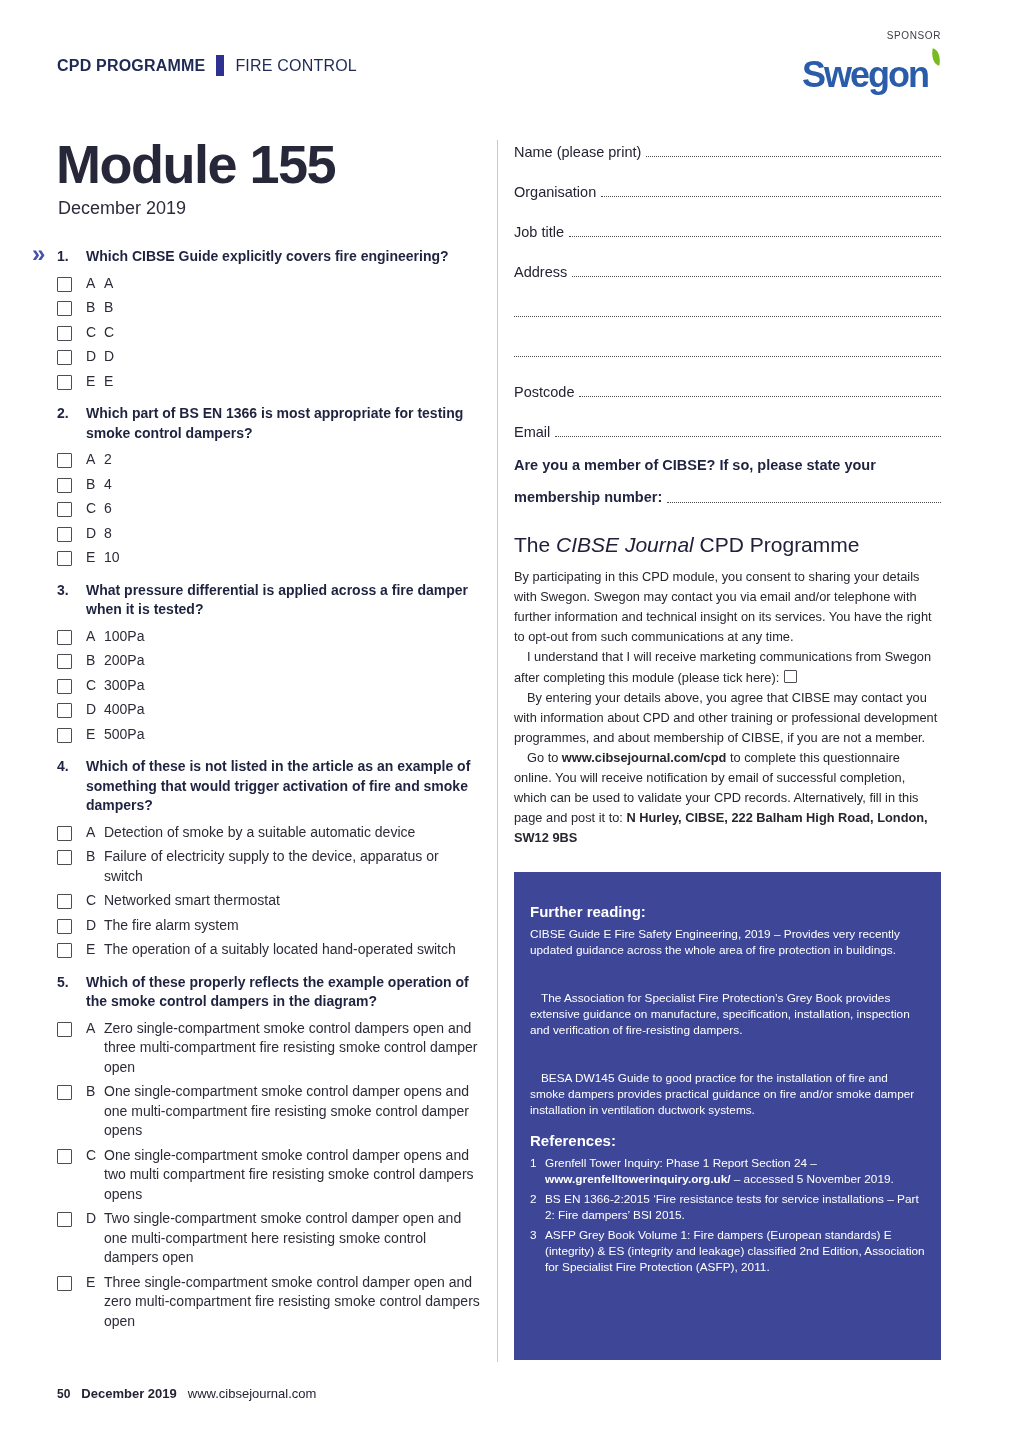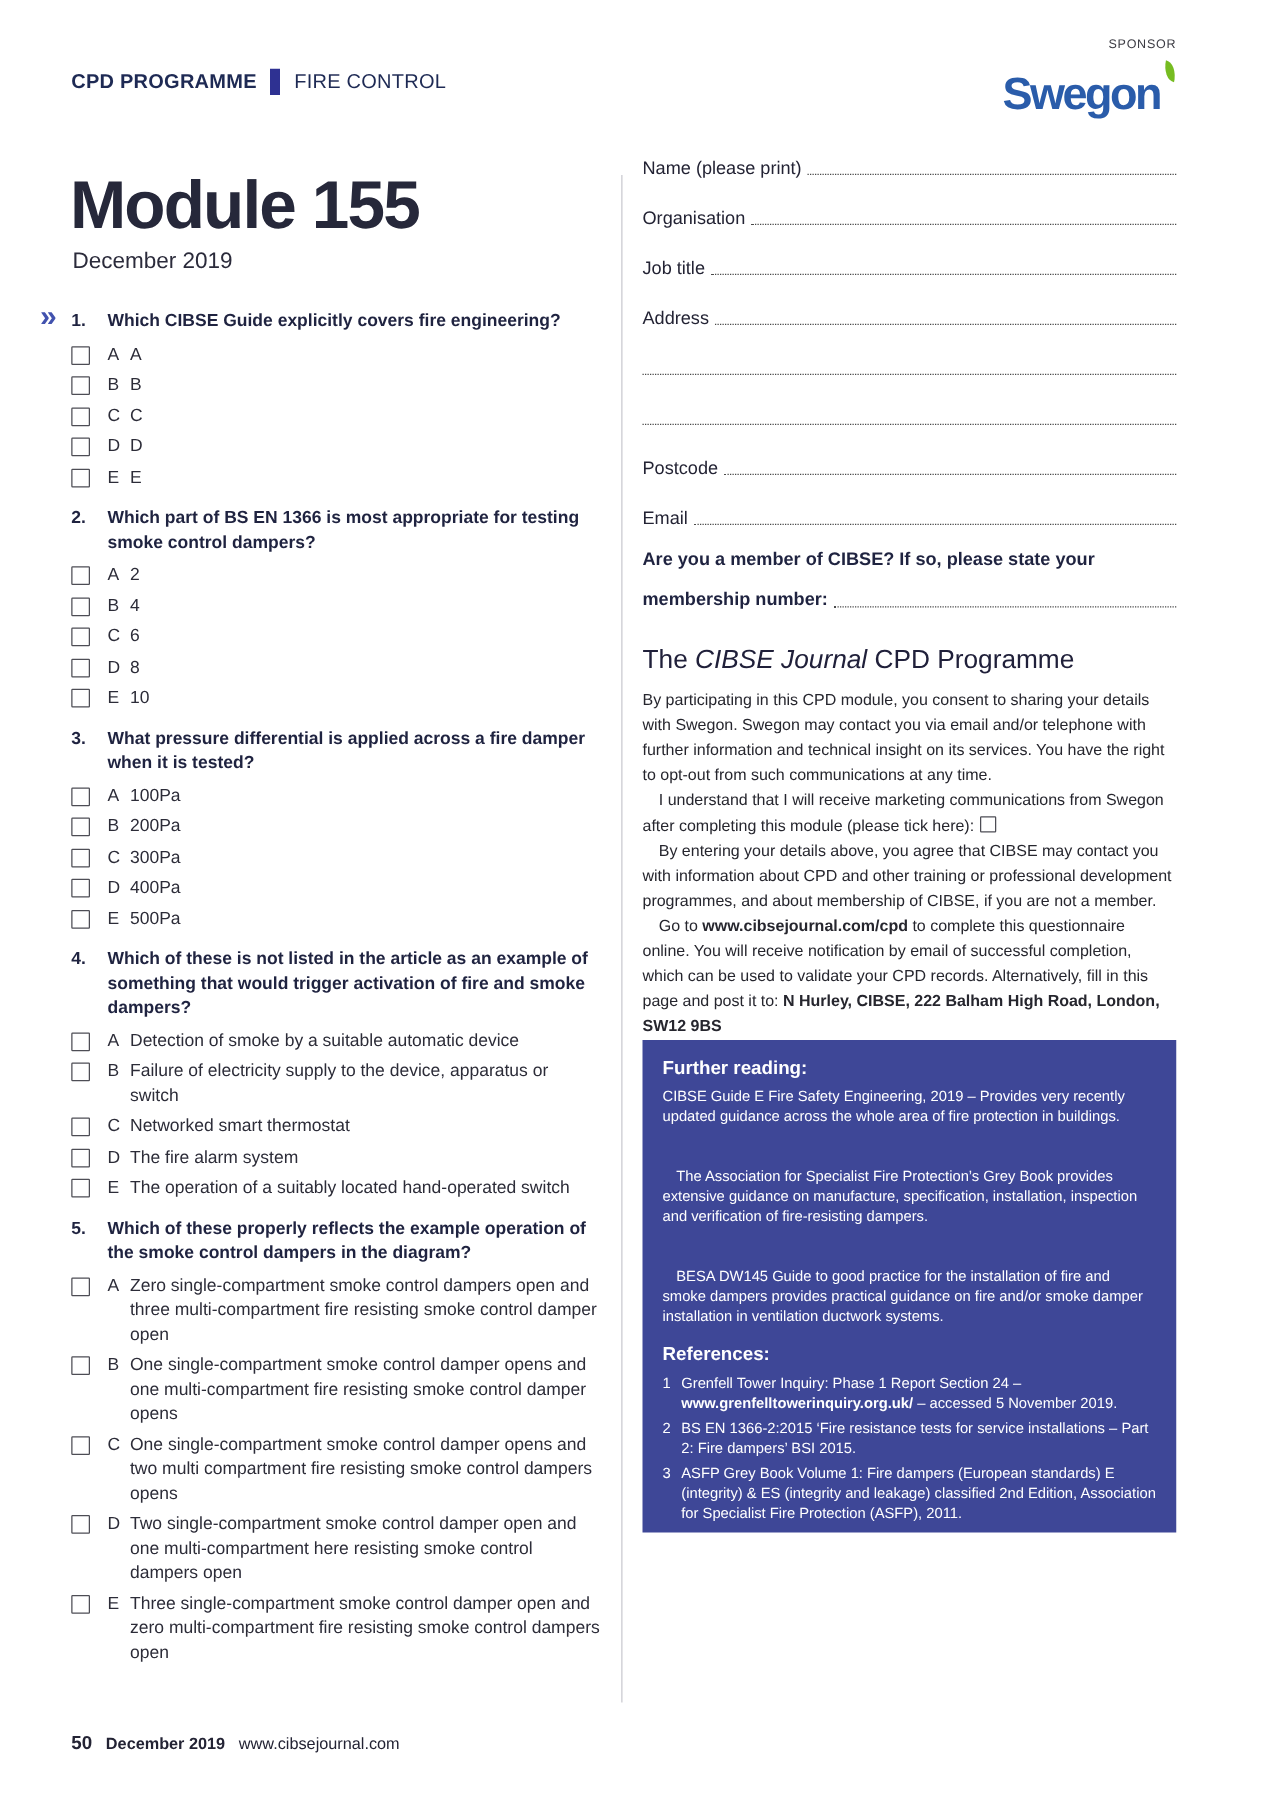--- a/index.html
+++ b/index.html
@@ -30,48 +30,48 @@
   .q-num{width:29px;flex:none;}
   .q-text{flex:1;}
   .option{display:flex;font-size:14px;line-height:19.5px;color:#2c2c38;margin-bottom:5px;}
   .checkbox{flex:none;width:13px;height:13px;border:1.5px solid #4d4d55;border-radius:1px;background:#fff;margin-top:3px;}
   .checkbox.inline{display:inline-block;width:11px;height:11px;border-width:1.3px;margin-left:5px;vertical-align:-1px;}
   .opt-letter{flex:none;width:18px;margin-left:14px;}
   .opt-text{flex:1;}
   
   .divider{position:absolute;left:497px;top:140px;width:1px;height:1222px;background:#c9c9cf;}
   
-  .right-col{position:absolute;left:514px;top:104px;width:427px;}
+  .right-col{position:absolute;left:514px;top:121px;width:427px;}
   .field-row{display:flex;align-items:flex-end;height:40px;font-size:14.5px;color:#232334;}
   .field-label{flex:none;margin-right:5px;padding-bottom:1px;}
   .dots{flex:1;border-bottom:1.5px dotted #4a4a4a;margin-bottom:4px;min-height:1px;}
   .membership{font-weight:bold;font-size:14.5px;color:#1f2340;margin-top:14px;}
   .m-line1{line-height:20px;}
   .m-line2{display:flex;align-items:flex-end;margin-top:12px;line-height:20px;}
   .m-label{flex:none;margin-right:5px;}
   .prog-title{font-size:21px;font-weight:normal;color:#20203a;margin:26px 0 10px 0;}
   .prog-title .i{font-style:italic;}
   .prog-p{font-size:12.8px;line-height:20px;color:#26262e;margin:0;}
   .prog-p .b{font-weight:bold;text-align:center;}
   .prog-p.indent{text-indent:13px;}
   
-  .info-box{position:absolute;left:514px;top:832px;width:427px;height:394px;box-sizing:border-box;
-    background:var(--box-bg,#3e4797);color:#fff;padding:14px 16px;}
+  .info-box{position:absolute;left:514px;top:872px;width:427px;height:488px;box-sizing:border-box;
+    background:var(--box-bg,#3e4797);color:#fff;padding:31px 16px;}
   .box-title{font-size:15px;font-weight:bold;margin:0 0 6px 0;}
   .box-title.refs{margin-top:14px;}
   .fr-item{font-size:11.8px;line-height:16px;margin:0 0 4px 0;}
   .fr-item.indent{text-indent:11px;margin-top:32px;}
   .fr-item .i,.ref-body .i{}
   .fr-item .b,.ref-body .b{font-weight:bold;}
   .ref-item{display:flex;font-size:11.8px;line-height:16px;margin:0 0 4px 0;}
   .ref-num{flex:none;width:15px;}
   .ref-body{flex:1;}
   
   .footer{position:absolute;left:57px;top:1386px;display:flex;align-items:baseline;gap:11px;}
-  .page-num{font-size:15px;font-weight:bold;color:#232334;}
+  .page-num{font-size:12px;font-weight:bold;color:#232334;}
   .footer-date{font-size:13px;font-weight:bold;color:#232334;}
   .footer-url{font-size:13px;color:#232334;}
 </style>
 </head>
 <body>
 
 <div class="page">
 
   <div class="kicker">
     <span class="k-label">CPD PROGRAMME</span>

